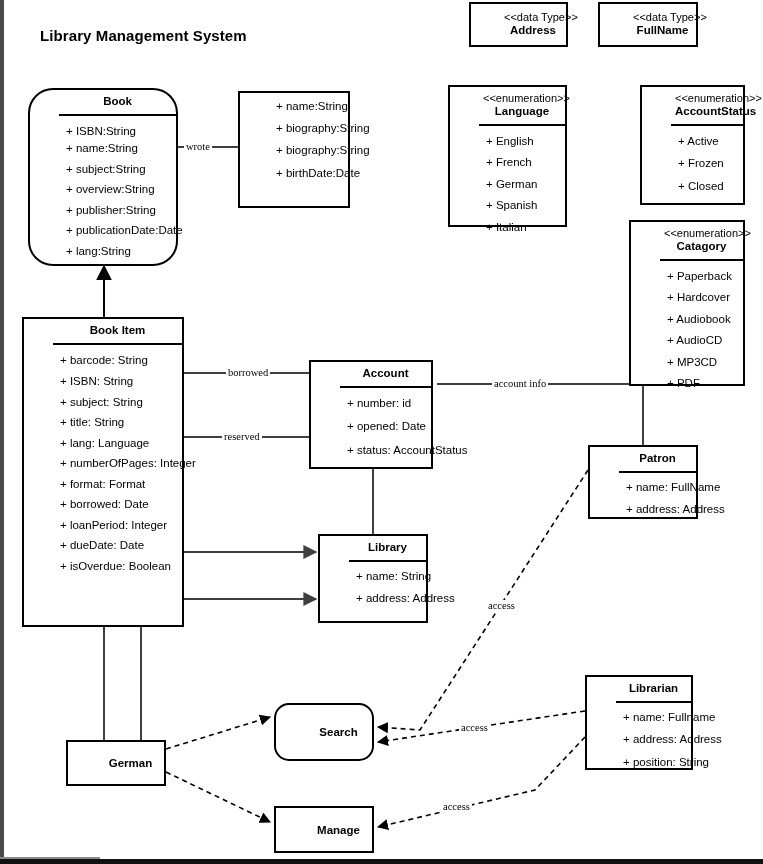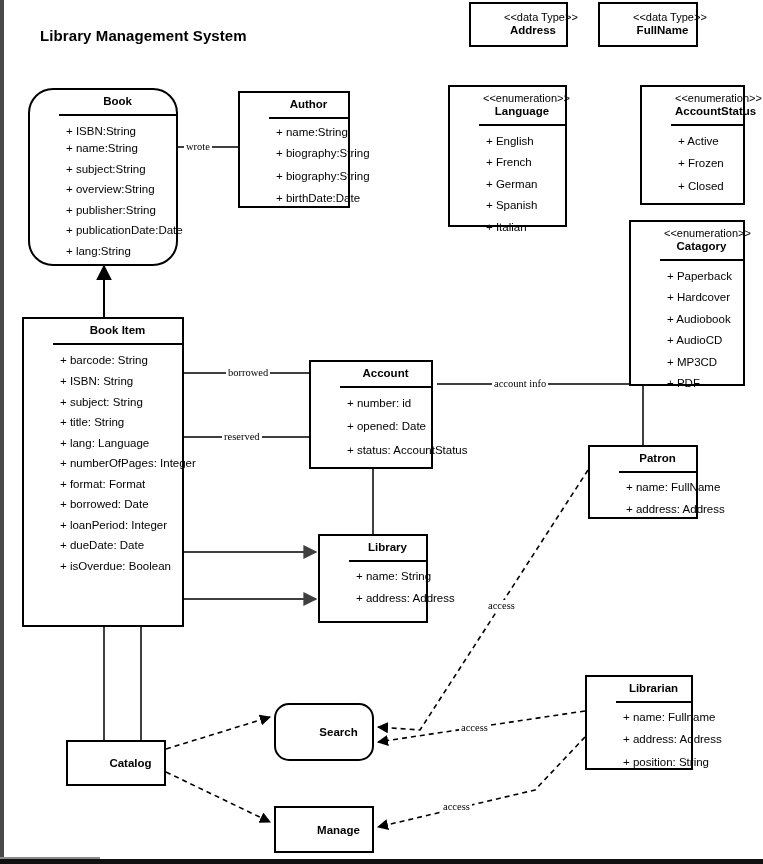--- a/index.html
+++ b/index.html
@@ -178,21 +178,20 @@
       <div class="uml-attr" style="padding-bottom:9px;">+ name:String</div>
       <div class="uml-attr" style="padding-bottom:9px;">+ subject:String</div>
       <div class="uml-attr" style="padding-bottom:9px;">+ overview:String</div>
       <div class="uml-attr" style="padding-bottom:9px;">+ publisher:String</div>
       <div class="uml-attr" style="padding-bottom:9px;">+ publicationDate:Date</div>
       <div class="uml-attr">+ lang:String</div>
     </div>
   </div>
 
   <div class="uml-box" style="left:238px; top:91px; width:112px; height:117px;">
-    <div class="uml-header with-div">Author</div>
     <div class="uml-body">
       <div class="uml-attr" style="padding-top:4px;padding-bottom:10px;">+ name:String</div>
       <div class="uml-attr" style="padding-bottom:11px;">+ biography:String</div>
       <div class="uml-attr" style="padding-bottom:11px;">+ biography:String</div>
       <div class="uml-attr">+ birthDate:Date</div>
     </div>
   </div>
 
   <div class="uml-box" style="left:22px; top:317px; width:162px; height:310px;">
     <div class="uml-header with-div">Book Item</div>
@@ -239,21 +238,21 @@
   <div class="uml-box" style="left:585px; top:675px; width:108px; height:95px;">
     <div class="uml-header with-div">Librarian</div>
     <div class="uml-body">
       <div class="uml-attr" style="padding-top:5px;padding-bottom:11px;">+ name: Fullname</div>
       <div class="uml-attr" style="padding-bottom:11px;">+ address: Address</div>
       <div class="uml-attr">+ position: String</div>
     </div>
   </div>
 
   <div class="uml-box" style="left:66px; top:740px; width:100px; height:46px;">
-    <div class="uml-simple">Catalog</div>
+    <div class="uml-simple">German</div>
   </div>
 
   <div class="uml-box" style="left:274px; top:703px; width:100px; height:58px;border-radius:15px;">
     <div class="uml-simple">Search</div>
   </div>
 
   <div class="uml-box" style="left:274px; top:806px; width:100px; height:47px;">
     <div class="uml-simple">Manage</div>
   </div>
 

